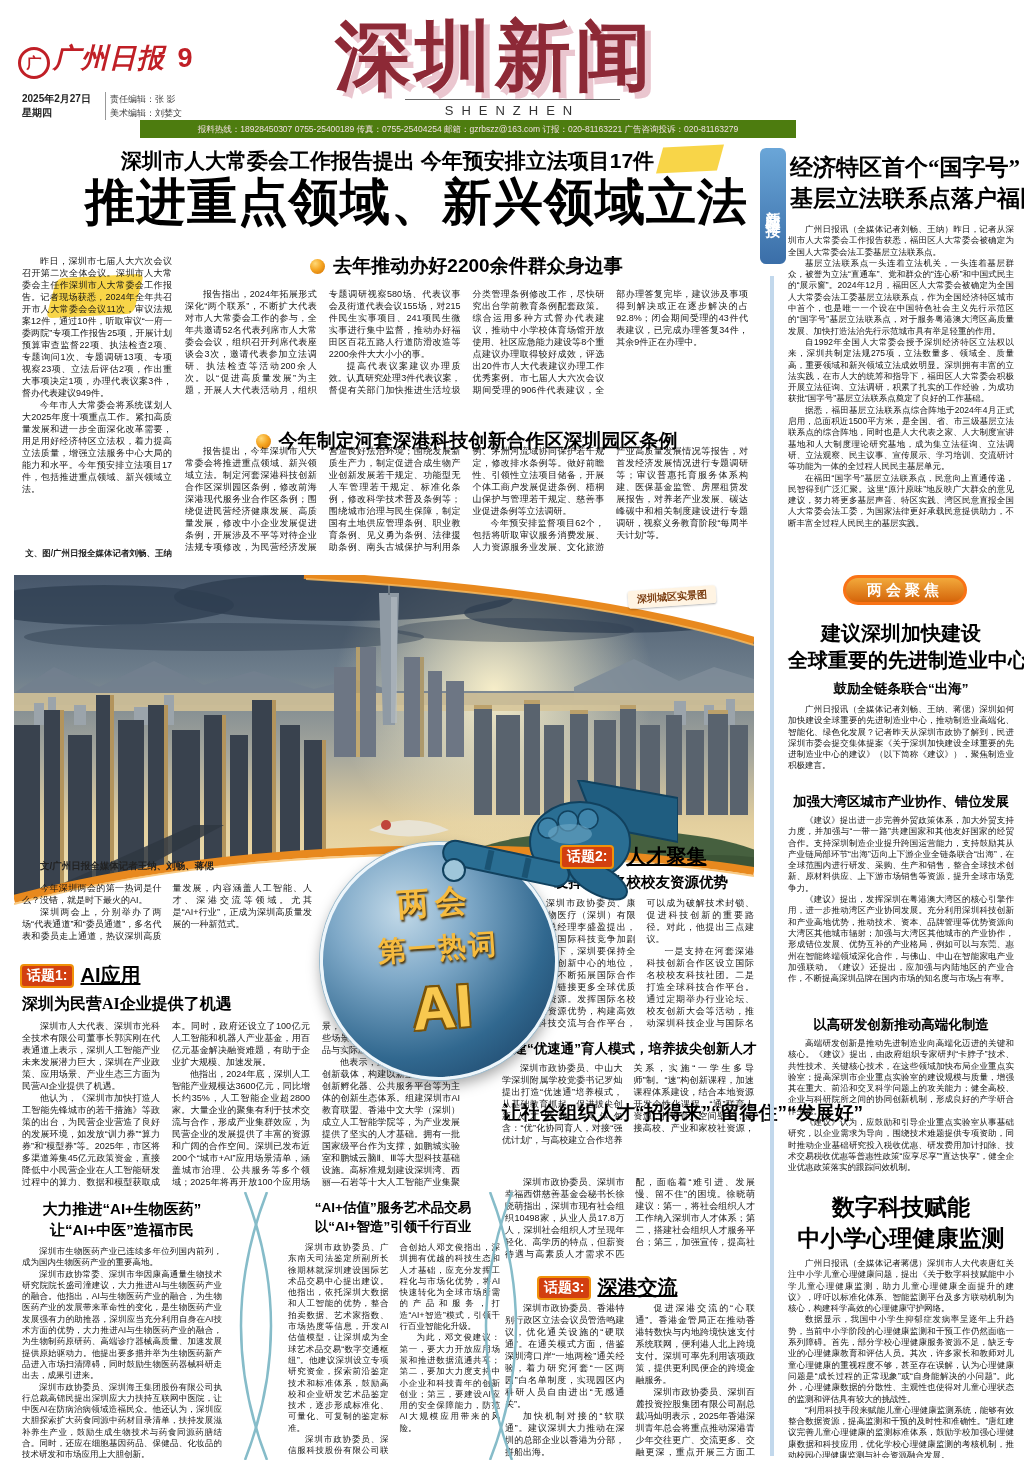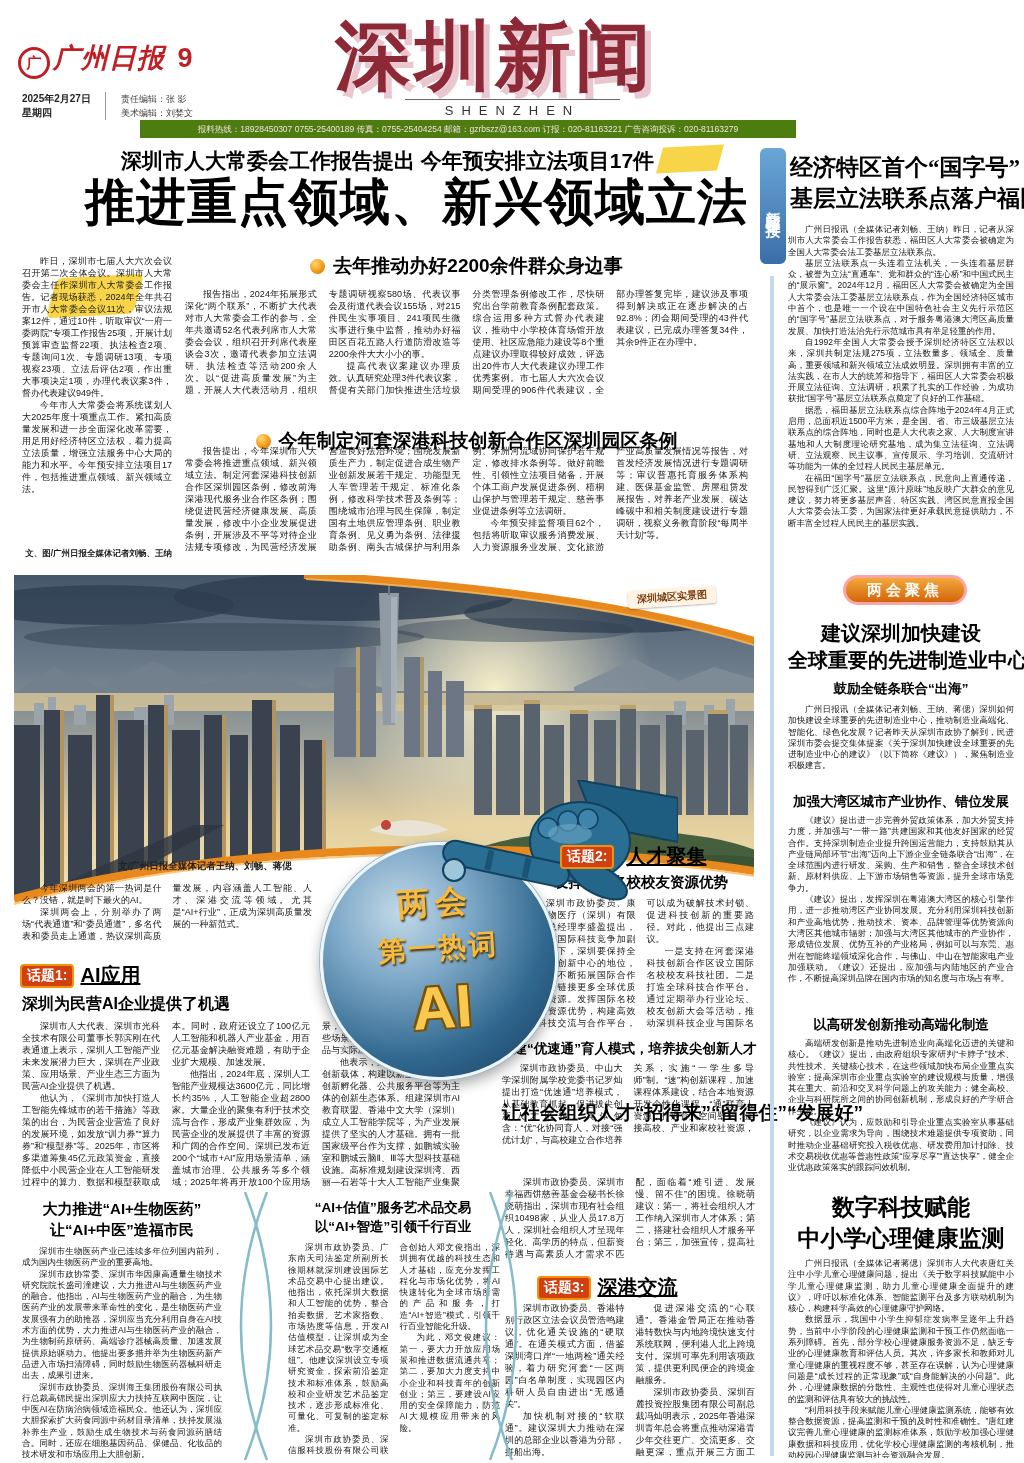--- a/index.html
+++ b/index.html
@@ -7,21 +7,21 @@
         font-family:"Liberation Sans",sans-serif;color:#111;}
   .abs{position:absolute;}
   
   .logo-script{font-family:Liberation Serif, serif;font-style:italic;font-weight:bold;
                color:#c01f26;font-size:27px;letter-spacing:1px;}
   .logo-circle{display:inline-block;width:26px;height:26px;border:3px solid #c01f26;border-radius:50%;
                color:#c01f26;font-size:15px;font-weight:bold;text-align:center;line-height:26px;
                vertical-align:middle;margin-right:3px;font-style:normal;}
   .page-num{color:#c01f26;font-size:27px;font-weight:bold;}
   .date-block{font-size:10px;font-weight:bold;color:#222;line-height:14px;}
-  .editor-block{font-size:9px;color:#444;line-height:14px;border-left:1px solid #999;padding-left:15px;}
+  .editor-block{font-size:9px;color:#444;line-height:14px;border-left:1px solid #999;padding-left:4px;}
   .masthead{font-family:"Liberation Serif",serif;font-weight:bold;font-size:76px;color:#8d2936;
             letter-spacing:4px;text-shadow:6px 6px 0 #eac6cf;white-space:nowrap;}
   .masthead-en{font-size:13px;letter-spacing:8px;color:#333;text-align:center;
                border-top:1px solid #666;padding-top:3px;}
   .masthead-en-rule{border-bottom:1px solid #666;height:3px;}
   .contact-bar{background:#4d7c0f;color:#f3dfe3;font-size:8.5px;line-height:18px;height:18px;
                text-align:center;white-space:nowrap;overflow:hidden;}
   
   .kicker{font-size:21px;font-weight:bold;text-align:center;color:#000;}
   .lead-headline{font-size:50px;line-height:56px;font-weight:900;text-align:right;color:#000;
@@ -35,21 +35,21 @@
   .cols4{column-count:4;column-gap:12px;}
   .lead-byline{font-size:8.5px;font-weight:bold;text-align:right;color:#222;}
   .sec-title{display:flex;align-items:center;justify-content:center;gap:8px;}
   .sec-bullet{width:15px;height:15px;border-radius:50%;flex:0 0 15px;
               background:radial-gradient(circle at 35% 30%,#ffd978,#f5a623 45%,#d06c00 100%);}
   .sec-title-text{font-size:19px;font-weight:bold;color:#000;white-space:nowrap;}
   
   .photo-caption{background:rgba(255,243,224,.9);color:#7a3c10;font-size:10px;font-weight:bold;
                  padding:2px 9px;border-radius:3px;transform:rotate(-4deg);box-shadow:0 1px 2px rgba(0,0,0,.3);}
   
-  .mid-byline{font-size:9.5px;font-weight:bold;color:#222;text-align:center;}
+  .mid-byline{font-size:9.5px;font-weight:bold;color:#222;}
   .ai-ball{border-radius:50%;
            background:radial-gradient(circle at 35% 28%,#c2d9e8 0%,#7fa9c8 30%,#31688f 65%,#16395c 100%);
            border:3px solid #eef6fb;box-shadow:0 0 0 1px #9cbccf,0 6px 14px rgba(0,0,0,.35);
            display:flex;flex-direction:column;align-items:center;justify-content:center;
            transform:rotate(-4deg);z-index:30;}
   .ball-l1{font-size:32px;font-weight:bold;color:#f6bb3e;letter-spacing:6px;text-shadow:1px 2px 2px #4a2f00;}
   .ball-l2{font-size:28px;font-weight:bold;color:#f6bb3e;letter-spacing:2px;text-shadow:1px 2px 2px #4a2f00;margin-top:4px;}
   .ball-l3{font-size:60px;font-weight:900;color:#f8c84f;margin-top:6px;
            text-shadow:2px 2px 0 #7a5308,-2px 2px 0 #7a5308,2px -2px 0 #7a5308,-2px -2px 0 #7a5308;}
   .topic-row{display:flex;align-items:center;gap:6px;z-index:35;}
@@ -62,21 +62,21 @@
   .bottom-head-sm{font-size:13.5px;line-height:19px;font-weight:bold;text-align:center;color:#000;}
   
   .side-tag{background:linear-gradient(#6aa6d8,#3a6ea8);border-radius:6px;color:#fff;
             writing-mode:vertical-rl;text-orientation:upright;font-size:15px;font-weight:bold;
             letter-spacing:4px;text-align:center;line-height:26px;}
   .side-rule{background:#c2d8ec;}
   .side-h-serif{font-family:"Liberation Serif",serif;font-size:23px;line-height:31px;font-weight:bold;
                 text-align:center;color:#000;white-space:nowrap;}
   .side-h-sans{font-size:20px;line-height:27px;font-weight:bold;text-align:center;color:#000;white-space:nowrap;}
   .side-sub{font-size:13.5px;font-weight:bold;text-align:center;color:#000;white-space:nowrap;}
-  .badge-outer{background:#fca5a5;border-radius:17px;padding:3px;}
+  .badge-outer{background:#f97316;border-radius:17px;padding:3px;}
   .badge-inner{background:linear-gradient(#f2a93b,#d4640a);border-radius:14px;color:#fff;
                font-size:15px;font-weight:bold;letter-spacing:4px;text-align:center;line-height:24px;}
   svg{display:block;}
 </style>
 </head>
 <body>
 
 <div class="page">
 
   <div class="abs" style="left:18px;top:40px;">
@@ -262,21 +262,21 @@
       <circle cx="26" cy="90" r="11" fill="#9fc6da" stroke="#11415e" stroke-width="2"></circle>
       <ellipse cx="170" cy="100" rx="32" ry="14" transform="rotate(28 170 100)" fill="#24658a" stroke="#11415e" stroke-width="2"></ellipse>
       <ellipse cx="142" cy="54" rx="22" ry="10" fill="#6ea9c6" opacity=".6"></ellipse>
     </svg>
   </div>
 
   <div class="abs topic-row" style="left:20px;top:962px;">
     <span class="topic-chip">话题1:</span>
     <span class="topic-name">AI应用</span>
   </div>
-  <div class="abs sub-head" style="left:22px;top:994px;width:320px;">深圳为民营AI企业提供了机遇</div>
+  <div class="abs sub-head" style="left:22px;top:994px;width:320px;font-family:Liberation Serif, serif;">深圳为民营AI企业提供了机遇</div>
   <div class="abs txt cols3" style="left:22px;top:1020px;width:438px;height:170px;">
       <p>深圳市人大代表、深圳市光科全技术有限公司董事长郭滨刚在代表通道上表示，深圳人工智能产业未来发展潜力巨大，深圳在产业政策、应用场景、产业生态三方面为民营AI企业提供了机遇。</p>
       <p>他认为，《深圳市加快打造人工智能先锋城市的若干措施》等政策的出台，为民营企业营造了良好的发展环境，如发放“训力券”“算力券”和“模型券”等。2025年，市区将多渠道筹集45亿元政策资金，直接降低中小民营企业在人工智能研发过程中的算力、数据和模型获取成本。同时，政府还设立了100亿元人工智能和机器人产业基金，用百亿元基金解决融资难题，有助于企业扩大规模、加速发展。</p>
       <p>他指出，2024年底，深圳人工智能产业规模达3600亿元，同比增长约35%，人工智能企业超2800家。大量企业的聚集有利于技术交流与合作，形成产业集群效应，为民营企业的发展提供了丰富的资源和广阔的合作空间。深圳已发布近200个“城市+AI”应用场景清单，涵盖城市治理、公共服务等多个领域；2025年将再开放100个应用场景，中小民营企业可以积极参与这些场景的建设，将自身的技术和产品与实际应用场景深度融合。</p>
       <p>他表示，深圳持续布局高能级创新载体，构建以新型研发机构、创新孵化器、公共服务平台等为主体的创新生态体系。组建深圳市AI教育联盟、香港中文大学（深圳）成立人工智能学院等，为产业发展提供了坚实的人才基础。拥有一批国家级平台作为支撑，如鹏城实验室和鹏城云脑Ⅱ、Ⅲ等大型科技基础设施。高标准规划建设深圳湾、西丽—石岩等十大人工智能产业集聚区等，为优质初创企业提供低成本产业空间以及算力、模型、语料、资本等创新资源与高效服务。</p>
     </div>
 
   <div class="abs topic-row" style="left:560px;top:843px;gap:12px;">
     <span class="topic-chip">话题2:</span>
     <span class="topic-name">人才聚集</span>

